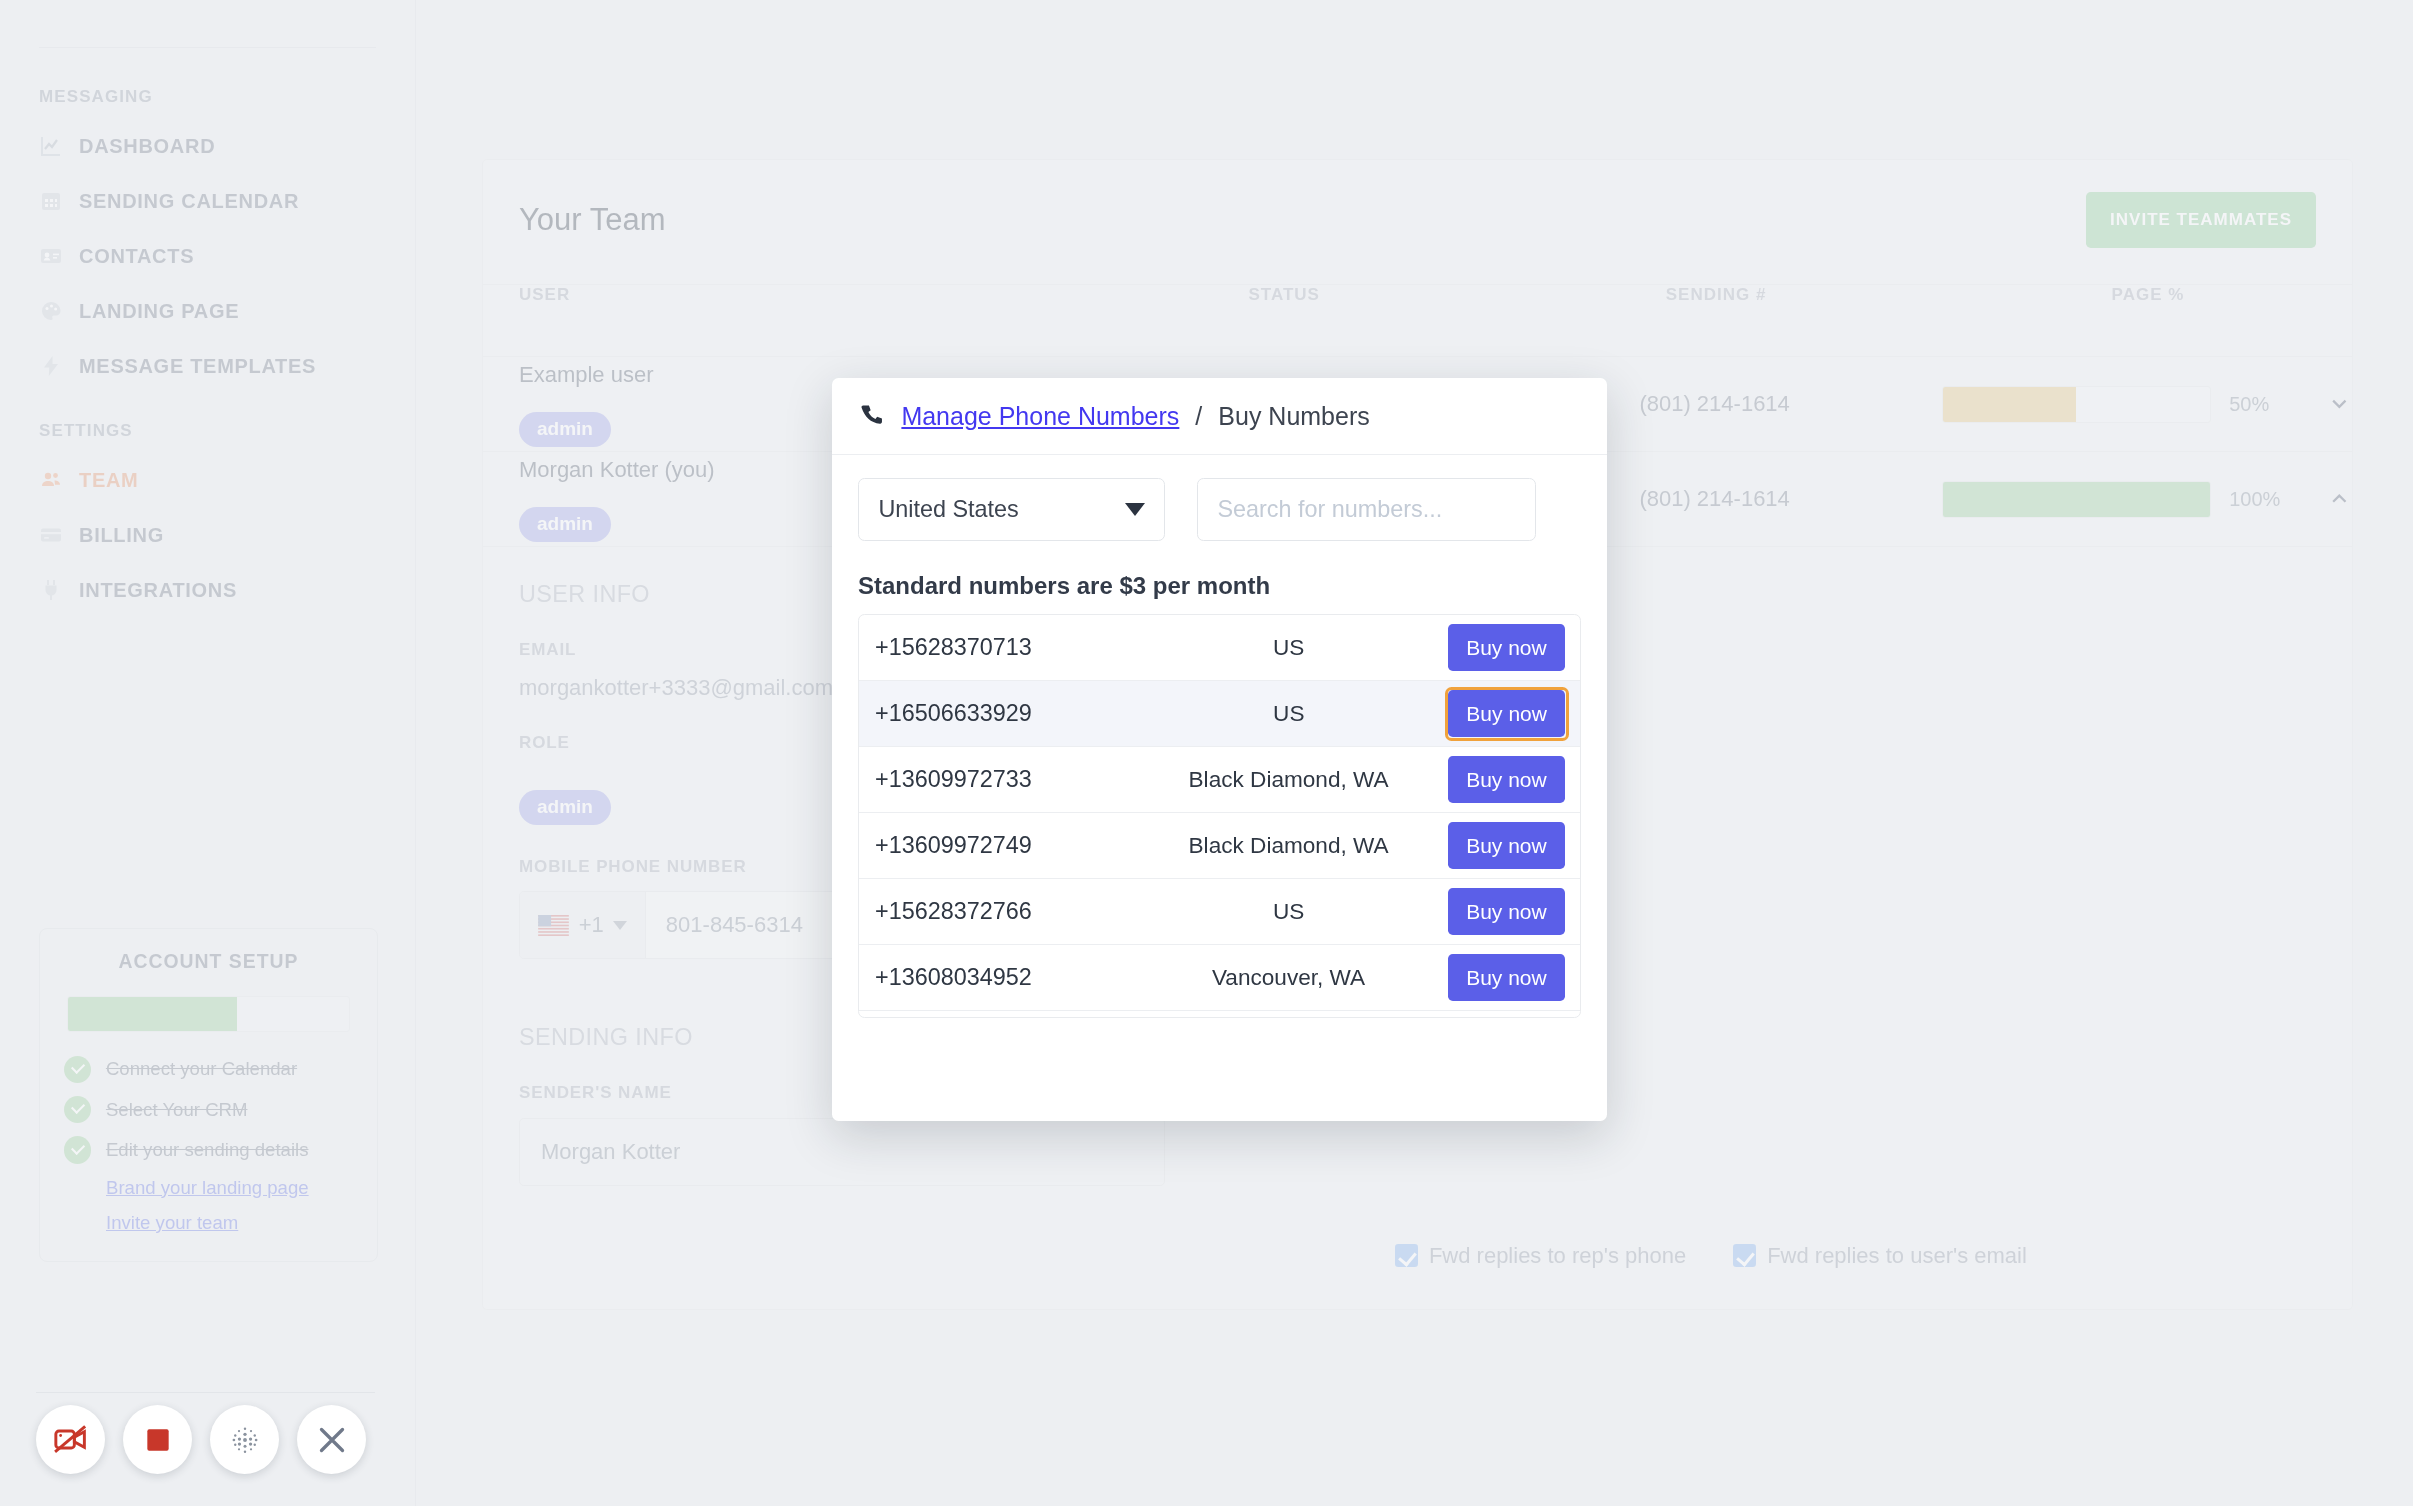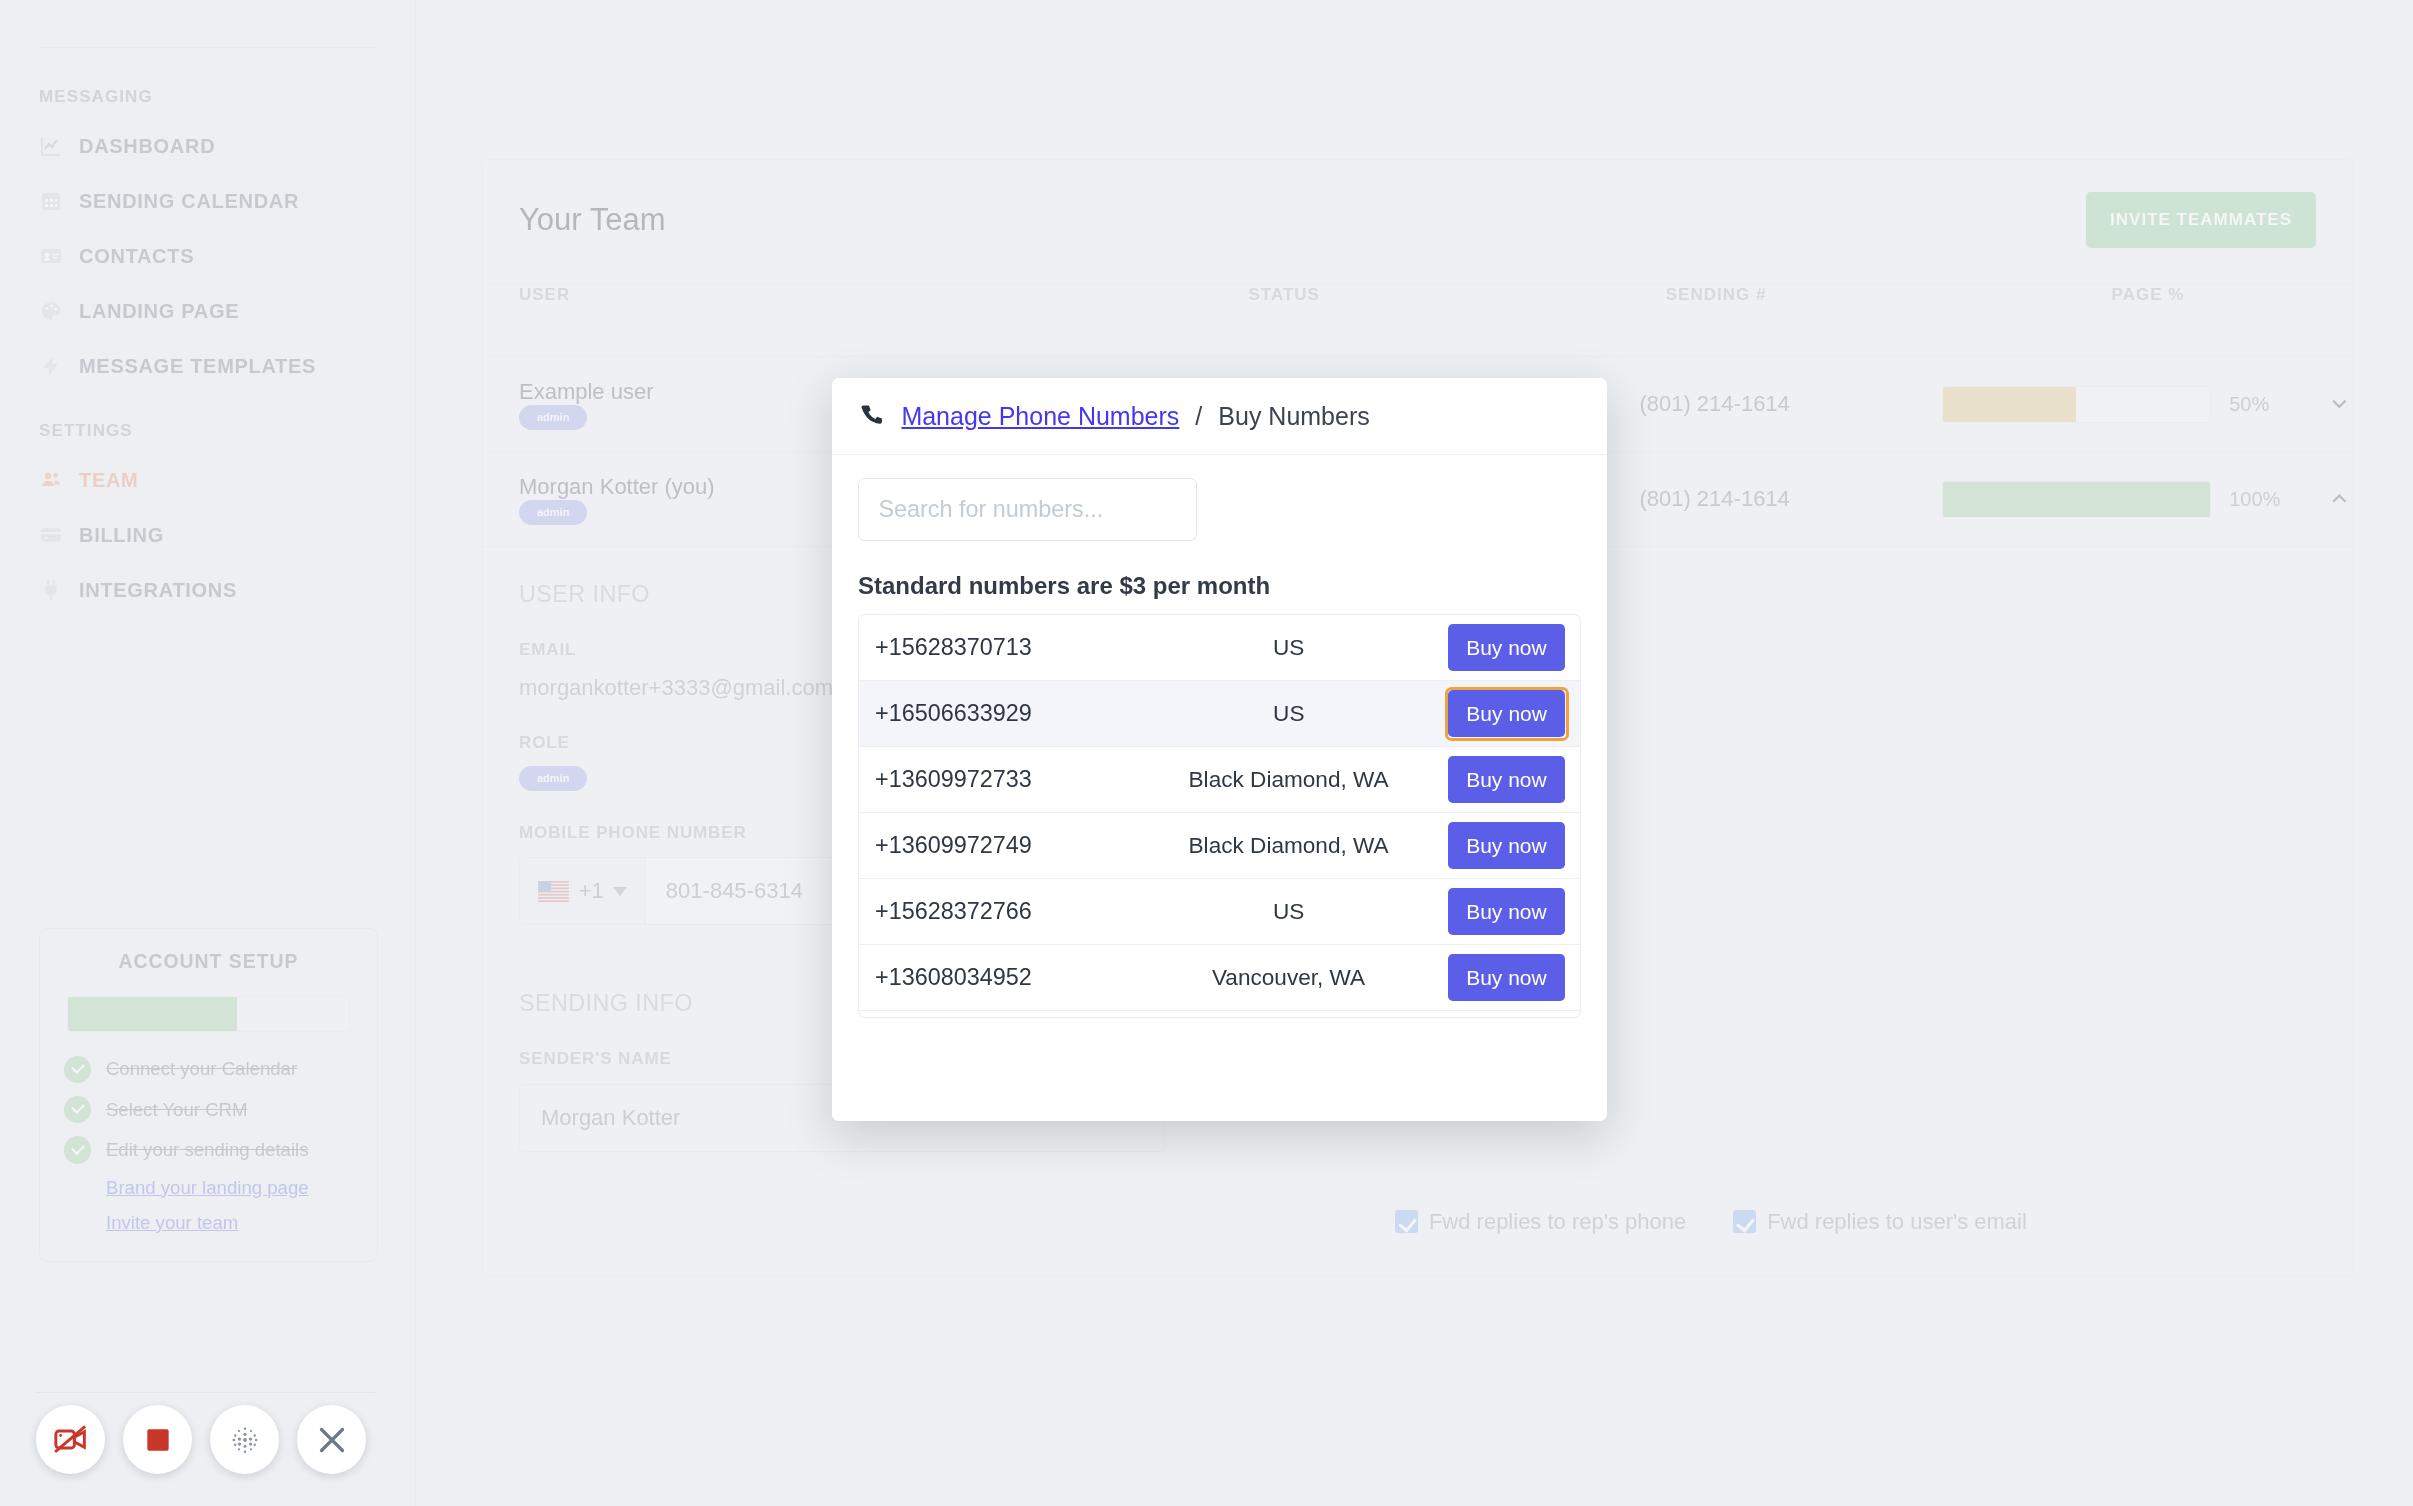--- a/index.html
+++ b/index.html
@@ -66,21 +66,21 @@
   .thead { display: flex; align-items: flex-start; height: 73px; border-top: 0.8px solid #e6e8eb; border-bottom: 0.8px solid #e6e8eb; gap: 16px; }
   .th { font-size: 17px; font-weight: 700; letter-spacing: 1px; color: #b4bac4; }
   .col-user   { width: 597px; padding-left: 36px; }
   .col-status { width: 420px; text-align: center; }
   .col-send   { width: 436px; text-align: center; }
   .col-setup  { width: 420px; text-align: center; }
 
   .trow { display: flex; align-items: center; height: 95px; border-bottom: 0.8px solid #e6e8eb; }
   .user-cell { width: 597px; padding-left: 36px; }
   .user-name { font-size: 22px; color: #737b88; }
-  .pill { display: inline-block; margin-top: 0; background: #aeb3ec; color: #fff; font-size: 11px; font-weight: 700; border-radius: 18px; padding: 6.5px 18px; }
+  .pill { display: inline-block; margin-top: 24px; background: #aeb3ec; color: #fff; font-size: 19px; font-weight: 700; border-radius: 18px; padding: 6.5px 18px; }
   .status-cell { width: 420px; display: flex; justify-content: center; }
   .pill-invited { background: #b4cdf1; color: #e9f1fb; font-size: 17px; font-weight: 700; border-radius: 18px; padding: 6.5px 18px; }
   .send-cell { width: 436px; text-align: center; font-size: 22px; color: #8d95a1; }
   .setup-cell { width: 420px; display: flex; align-items: center; gap: 18px; padding-left: 9.7px; }
   .mini-bar { width: 299px; height: 37px; background: #f3f5f7; border: 0.8px solid #e6e9ec; border-radius: 3.2px; overflow: hidden; }
   .mini-bar > i { display: block; height: 100%; }
   .pct { font-size: 20px; color: #9aa2ad; font-weight: 400; width: 89px; }
   .chev { width: 27.4px; height: 27.4px; }
 
   
@@ -389,20 +389,24 @@
       <svg class="phone-ico" viewBox="0 0 24 24">
         <path d="M6.6 3h3l1.5 4.2-2 1.5a13 13 0 006.2 6.2l1.5-2 4.2 1.5v3c0 1-.8 1.8-1.8 1.6C11 18.2 5.8 13 3.1 4.8 2.9 3.8 3.6 3 4.6 3z" fill="#2b3340"></path>
       </svg>
       <a class="bc-link">Manage Phone Numbers</a>
       <span class="bc-sep">/</span>
       <span class="bc-cur">Buy Numbers</span>
     </div>
 
     <div class="modal-body">
       <div class="controls">
+        <div class="sel">
+          <span>United States</span>
+          <span class="caret"></span>
+        </div>
         <input class="search" type="text" placeholder="Search for numbers..." style="">
       </div>
 
       <div class="price-note">Standard numbers are $3 per month</div>
 
       <div class="num-list">
 
         <div class="num-row">
           <div class="num-val">+15628370713</div>
           <div class="num-loc">US</div>

